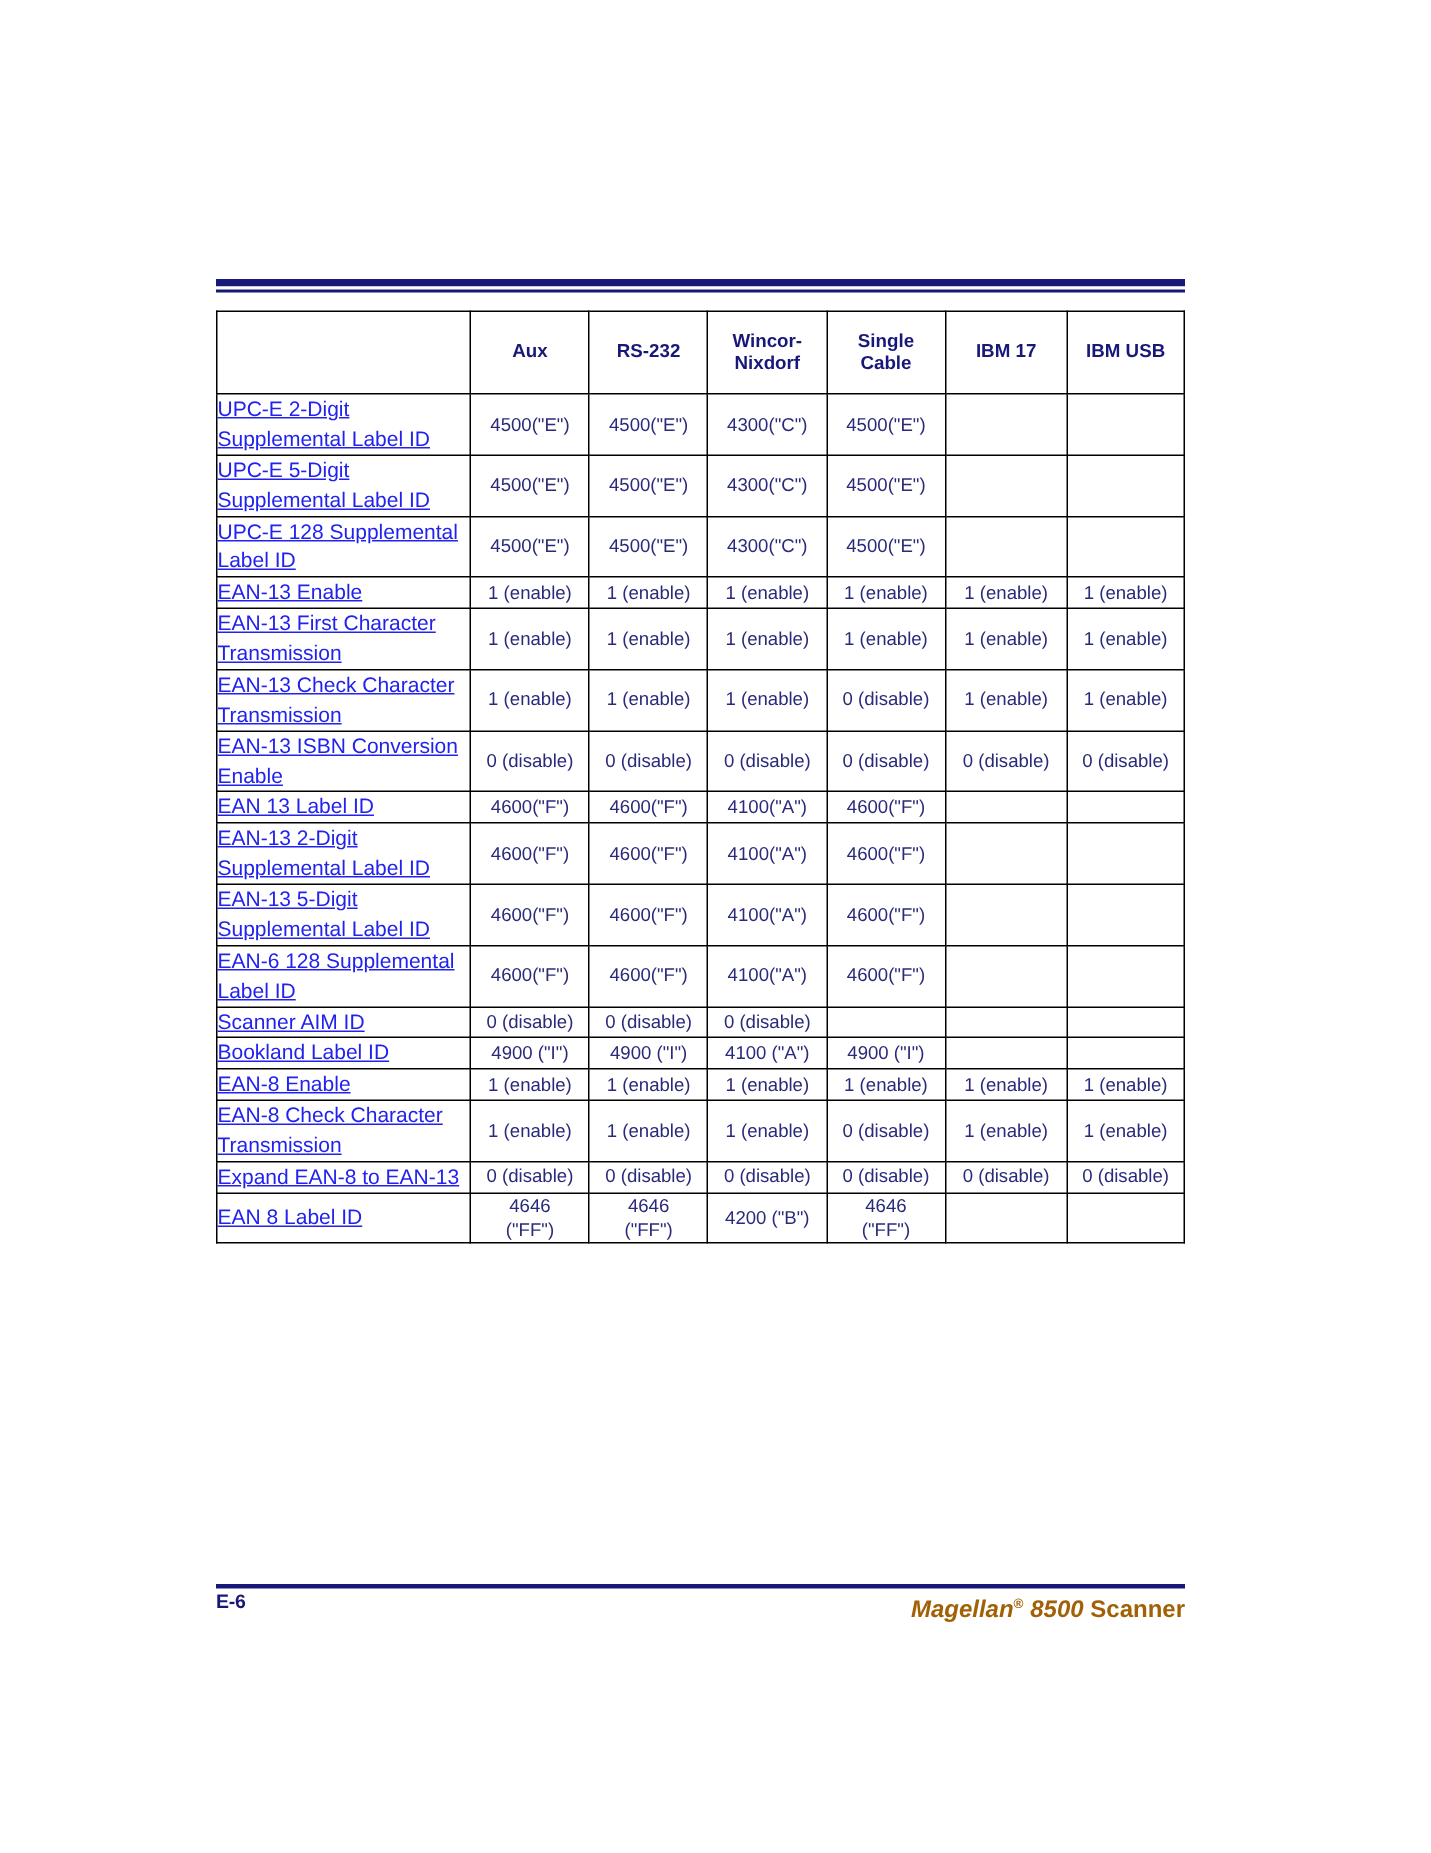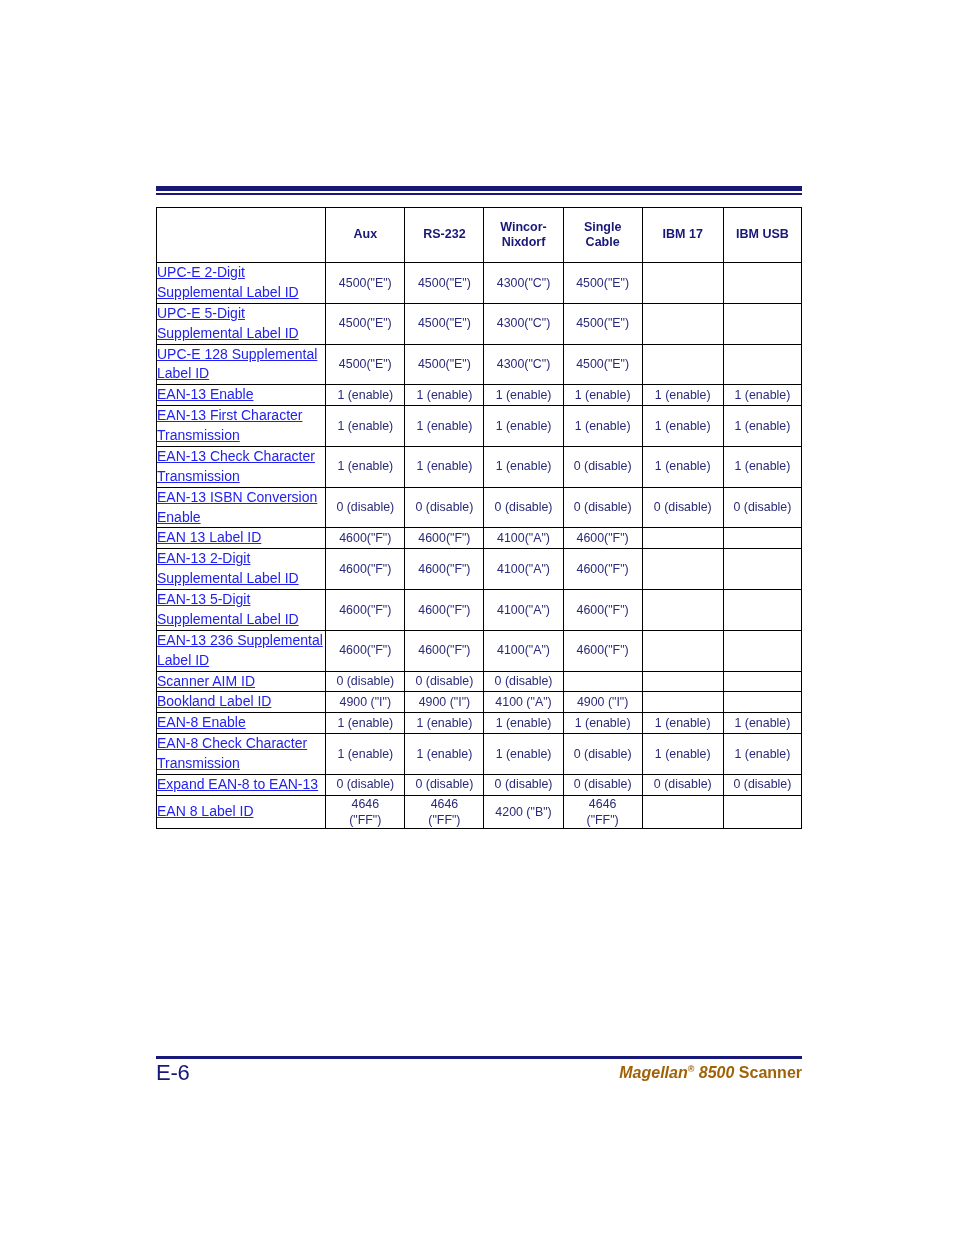--- a/index.html
+++ b/index.html
@@ -10,21 +10,21 @@
   }
   body {
     width: 954px;
     height: 1235px;
     font-family: "Liberation Sans", sans-serif;
     position: relative;
     overflow: hidden;
   }
   .page {
     position: absolute;
-    left: 16px; top: 0;
+    left: 4px; top: 0;
     width: 824px;
     height: 1235px;
   }
 
   
   .top-rule-wrap {
     position: absolute;
     left: 140px;
     top: 186px;
     width: 646px;
@@ -114,22 +114,22 @@
     position: absolute;
     left: 140px;
     top: 1060px;
     width: 646px;
     height: 30px;
   }
   .footer .pg {
     position: absolute;
     left: 0; top: 0;
     color: #181878;
-    font-weight: normal;
-    font-size: 22px;
+    font-weight: bold;
+    font-size: 13px;
     letter-spacing: -0.2px;
   }
   .footer .book {
     position: absolute;
     right: 0; top: 4px;
     color: #a16207;
     font-weight: bold;
     font-size: 16px;
     white-space: nowrap;
   }
@@ -259,21 +259,21 @@
           <tr>
             <td class="namecell"><a>EAN-13 5-Digit Supplemental Label ID</a></td>
             <td class="valcell">4600("F")</td>
             <td class="valcell">4600("F")</td>
             <td class="valcell">4100("A")</td>
             <td class="valcell">4600("F")</td>
             <td class="valcell"></td>
             <td class="valcell"></td>
           </tr>
           <tr>
-            <td class="namecell"><a>EAN-13 236 Supplemental Label ID</a></td>
+            <td class="namecell"><a>EAN-6 128 Supplemental Label ID</a></td>
             <td class="valcell">4600("F")</td>
             <td class="valcell">4600("F")</td>
             <td class="valcell">4100("A")</td>
             <td class="valcell">4600("F")</td>
             <td class="valcell"></td>
             <td class="valcell"></td>
           </tr>
           <tr>
             <td class="namecell"><a>Scanner AIM ID</a></td>
             <td class="valcell">0 (disable)</td>

